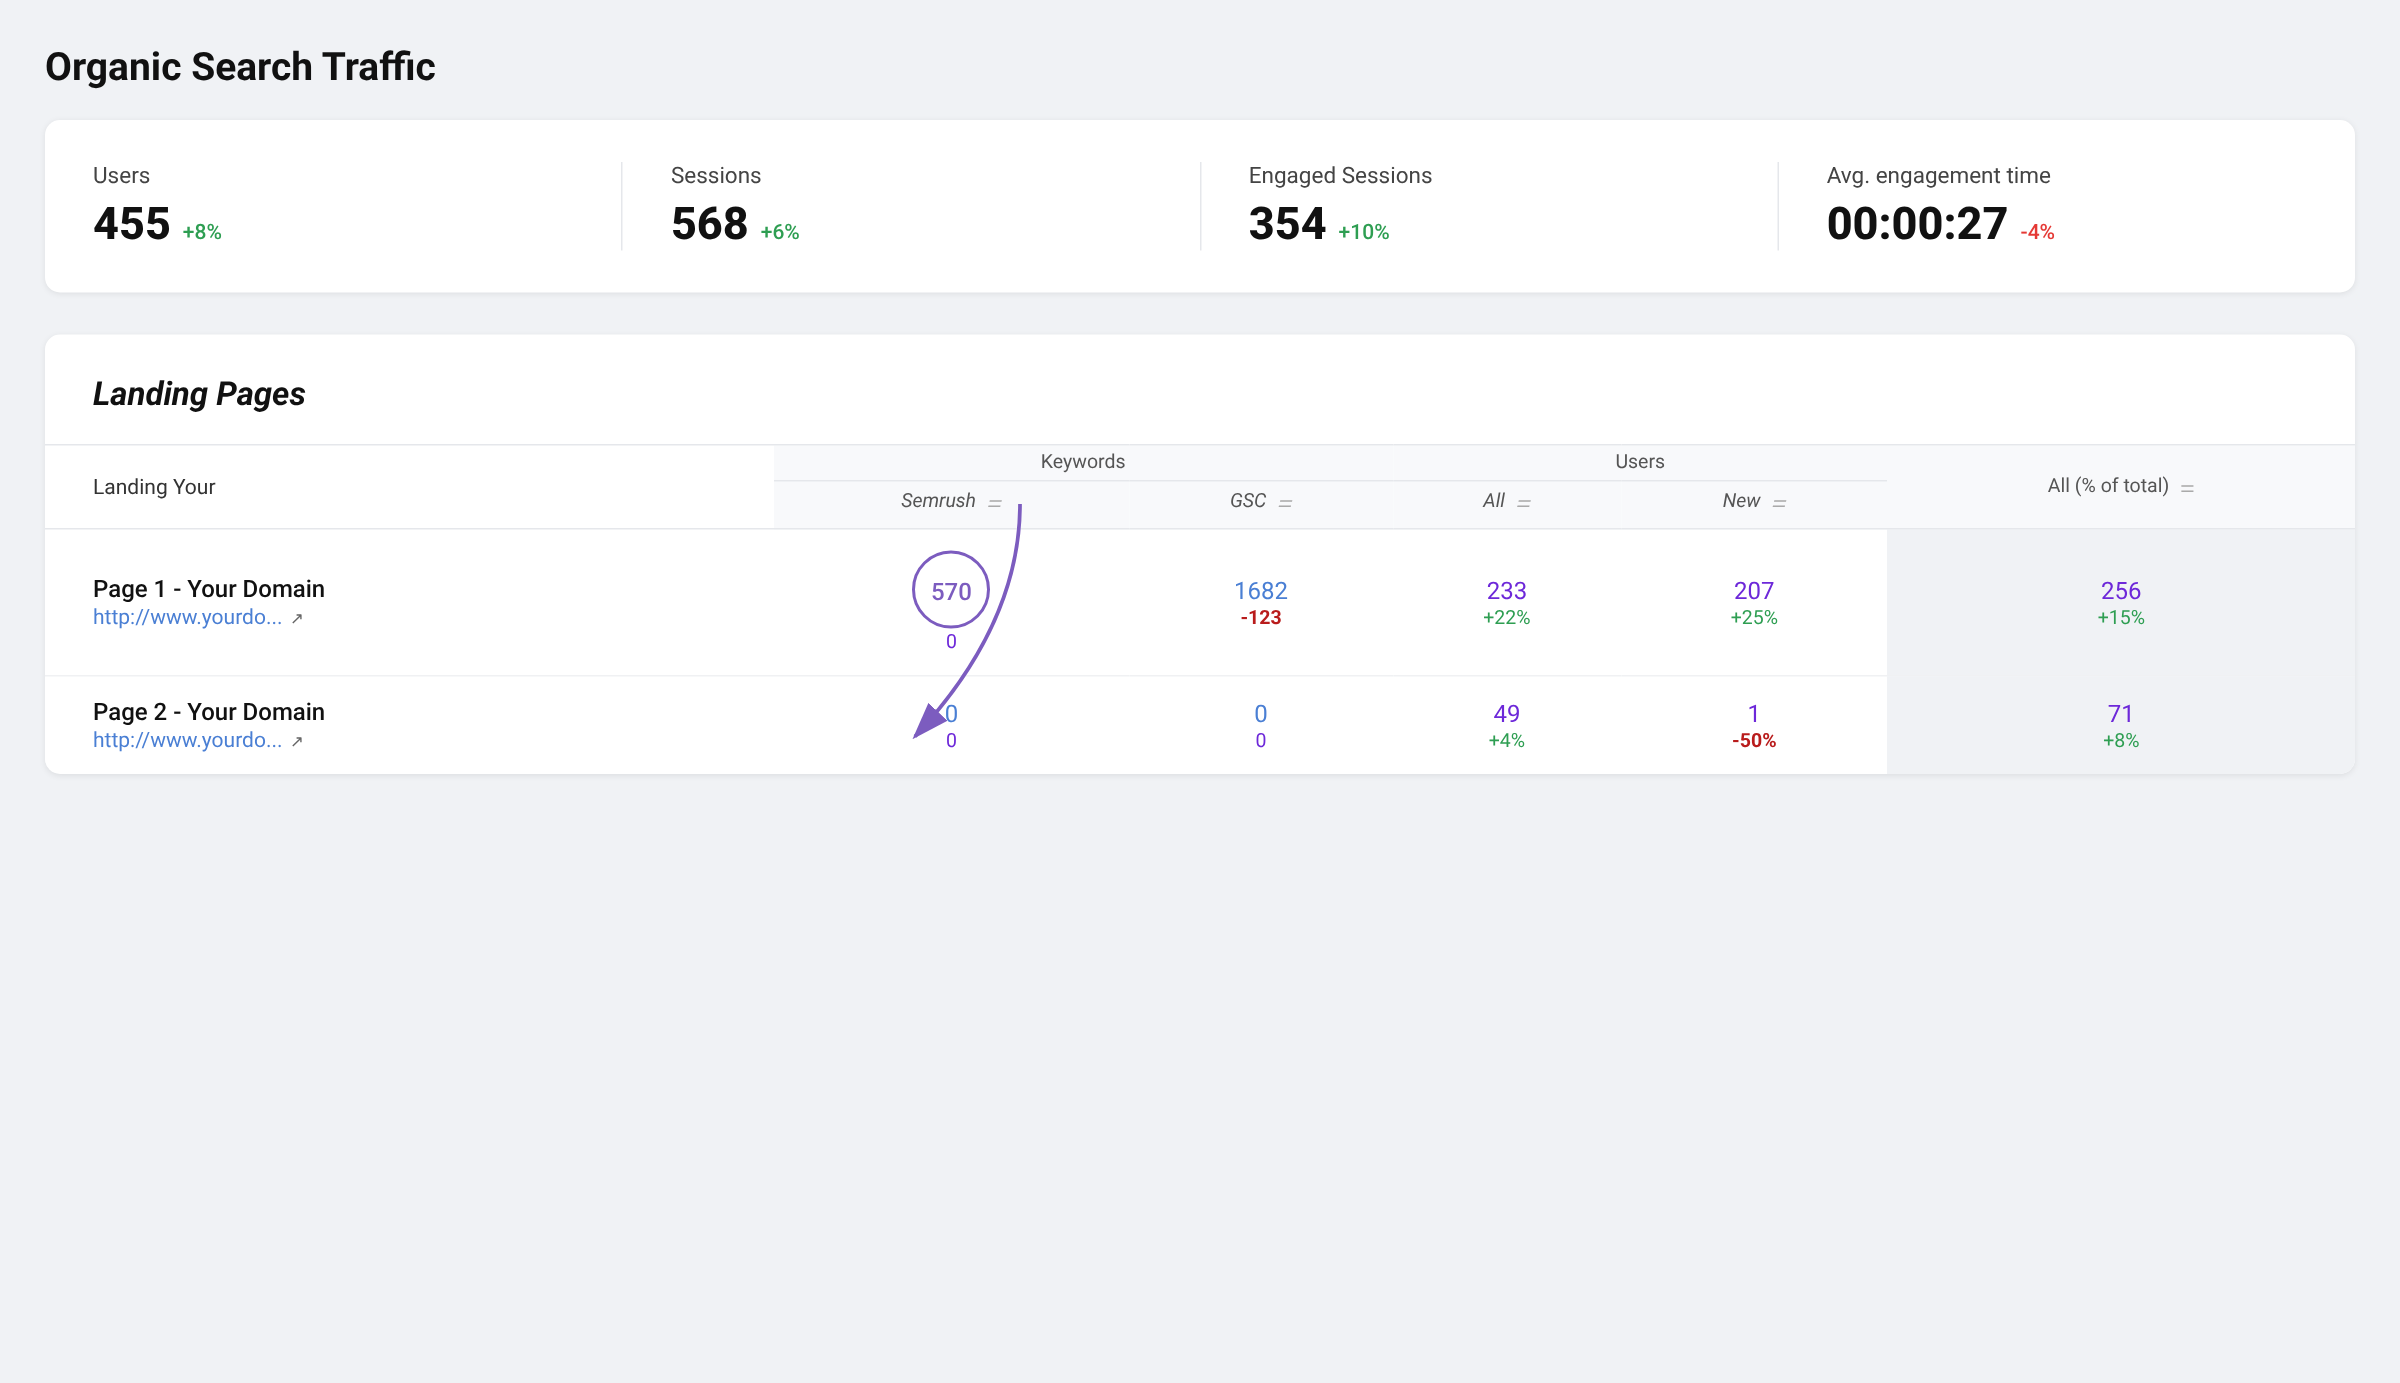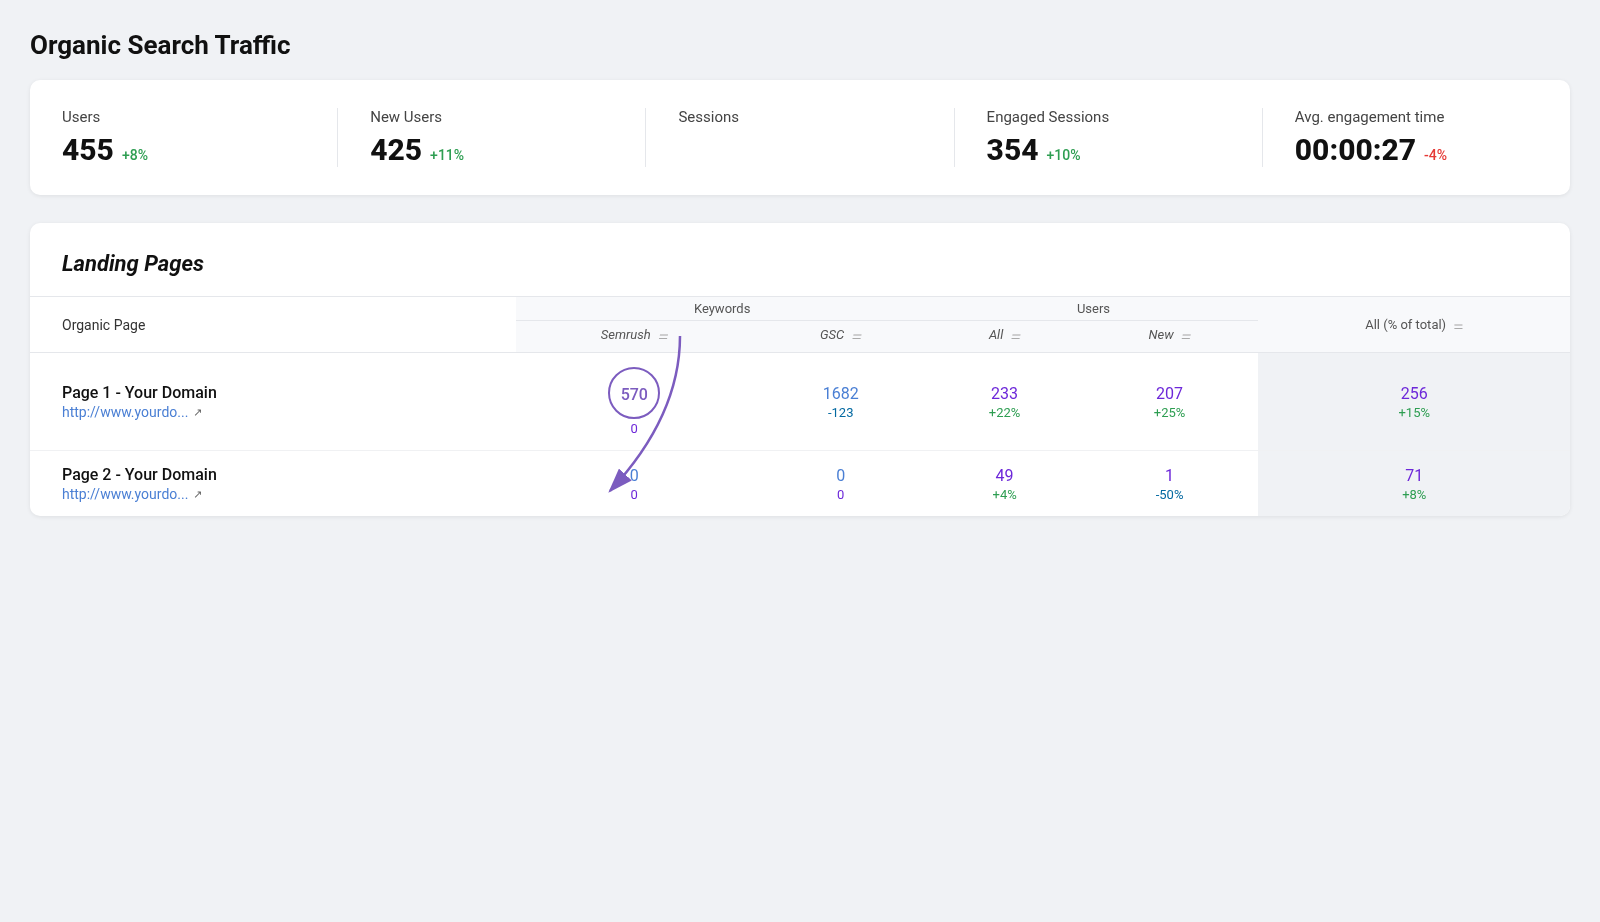--- a/index.html
+++ b/index.html
@@ -167,21 +167,21 @@
       font-size: 16px;
     }
 
     .value-sub {
       display: block;
       font-size: 13px;
       margin-top: 2px;
     }
 
     .green { color: #2e9e52; }
-    .red { color: #0369a1; }
+    .red { color: #b91c1c; font-weight: bold; }
     .blue { color: #4a7fd4; }
     .black { color: #6d28d9; }
 
     
     .filter-icon {
       display: inline-block;
       margin-left: 4px;
       color: #aaa;
       font-size: 11px;
       vertical-align: middle;
@@ -234,30 +234,27 @@
 <div class="stats-card">
 
   <div class="stat-item">
     <div class="stat-label">Users</div>
     <div class="stat-value-row">
       <span class="stat-value">455</span>
       <span class="stat-change positive">+8%</span>
     </div>
   </div>
 
-  <div class="stat-item">
-    <div class="stat-label">New Users</div>
-    <div class="stat-value-row">
-      <span class="stat-value">425</span>
-      <span class="stat-change positive">+11%</span>
-    </div>
-  </div>
 
   <div class="stat-item">
     <div class="stat-label">Sessions</div>
+    <div class="stat-value-row">
+      <span class="stat-value">568</span>
+      <span class="stat-change positive">+6%</span>
+    </div>
   </div>
 
   <div class="stat-item">
     <div class="stat-label">Engaged Sessions</div>
     <div class="stat-value-row">
       <span class="stat-value">354</span>
       <span class="stat-change positive">+10%</span>
     </div>
   </div>
 
@@ -281,21 +278,21 @@
       <defs>
         <marker id="arrowhead" markerWidth="10" markerHeight="7" refX="9" refY="3.5" orient="auto">
           <polygon points="0 0, 10 3.5, 0 7" fill="#7c5cbf"></polygon>
         </marker>
       </defs>
     </svg>
 
     <table class="data-table">
       <thead>
         <tr class="thead-row-top">
-          <th class="landing-page-header" rowspan="2">Organic Page</th>
+          <th class="landing-page-header" rowspan="2">Landing Your</th>
           <th colspan="2" class="col-group-header">Keywords</th>
           <th colspan="2" class="col-group-header">Users</th>
           <th class="col-group-header all-pct-header" rowspan="2">
             <span>All (% of total)</span>
             <span class="filter-icon">⚌</span>
           </th>
         </tr>
         <tr class="thead-row-sub">
           <th>
             <span>Semrush</span>

